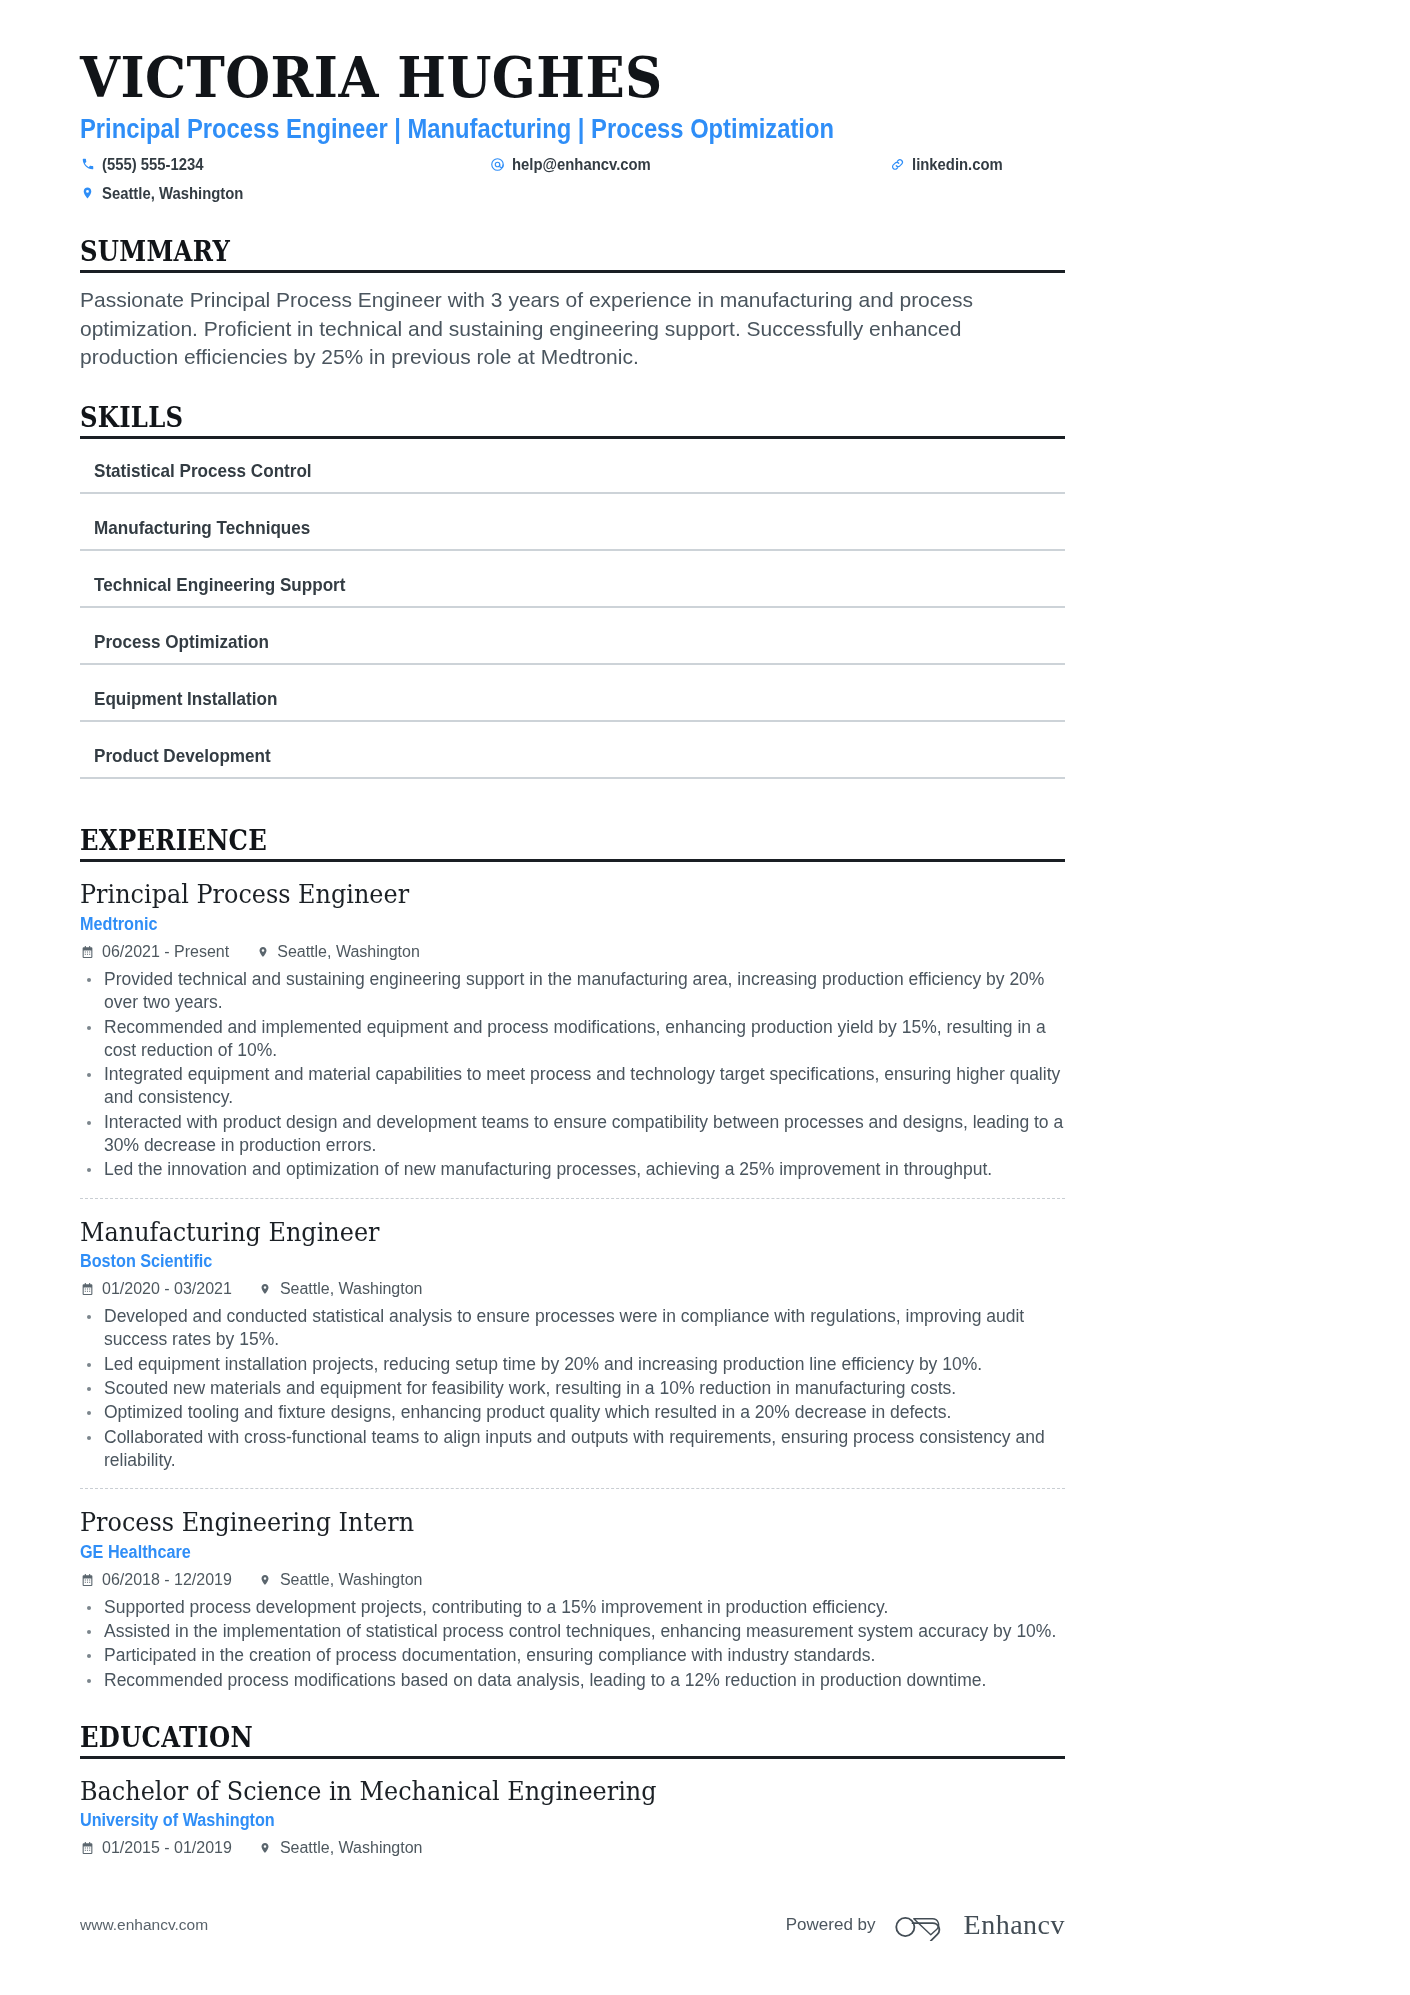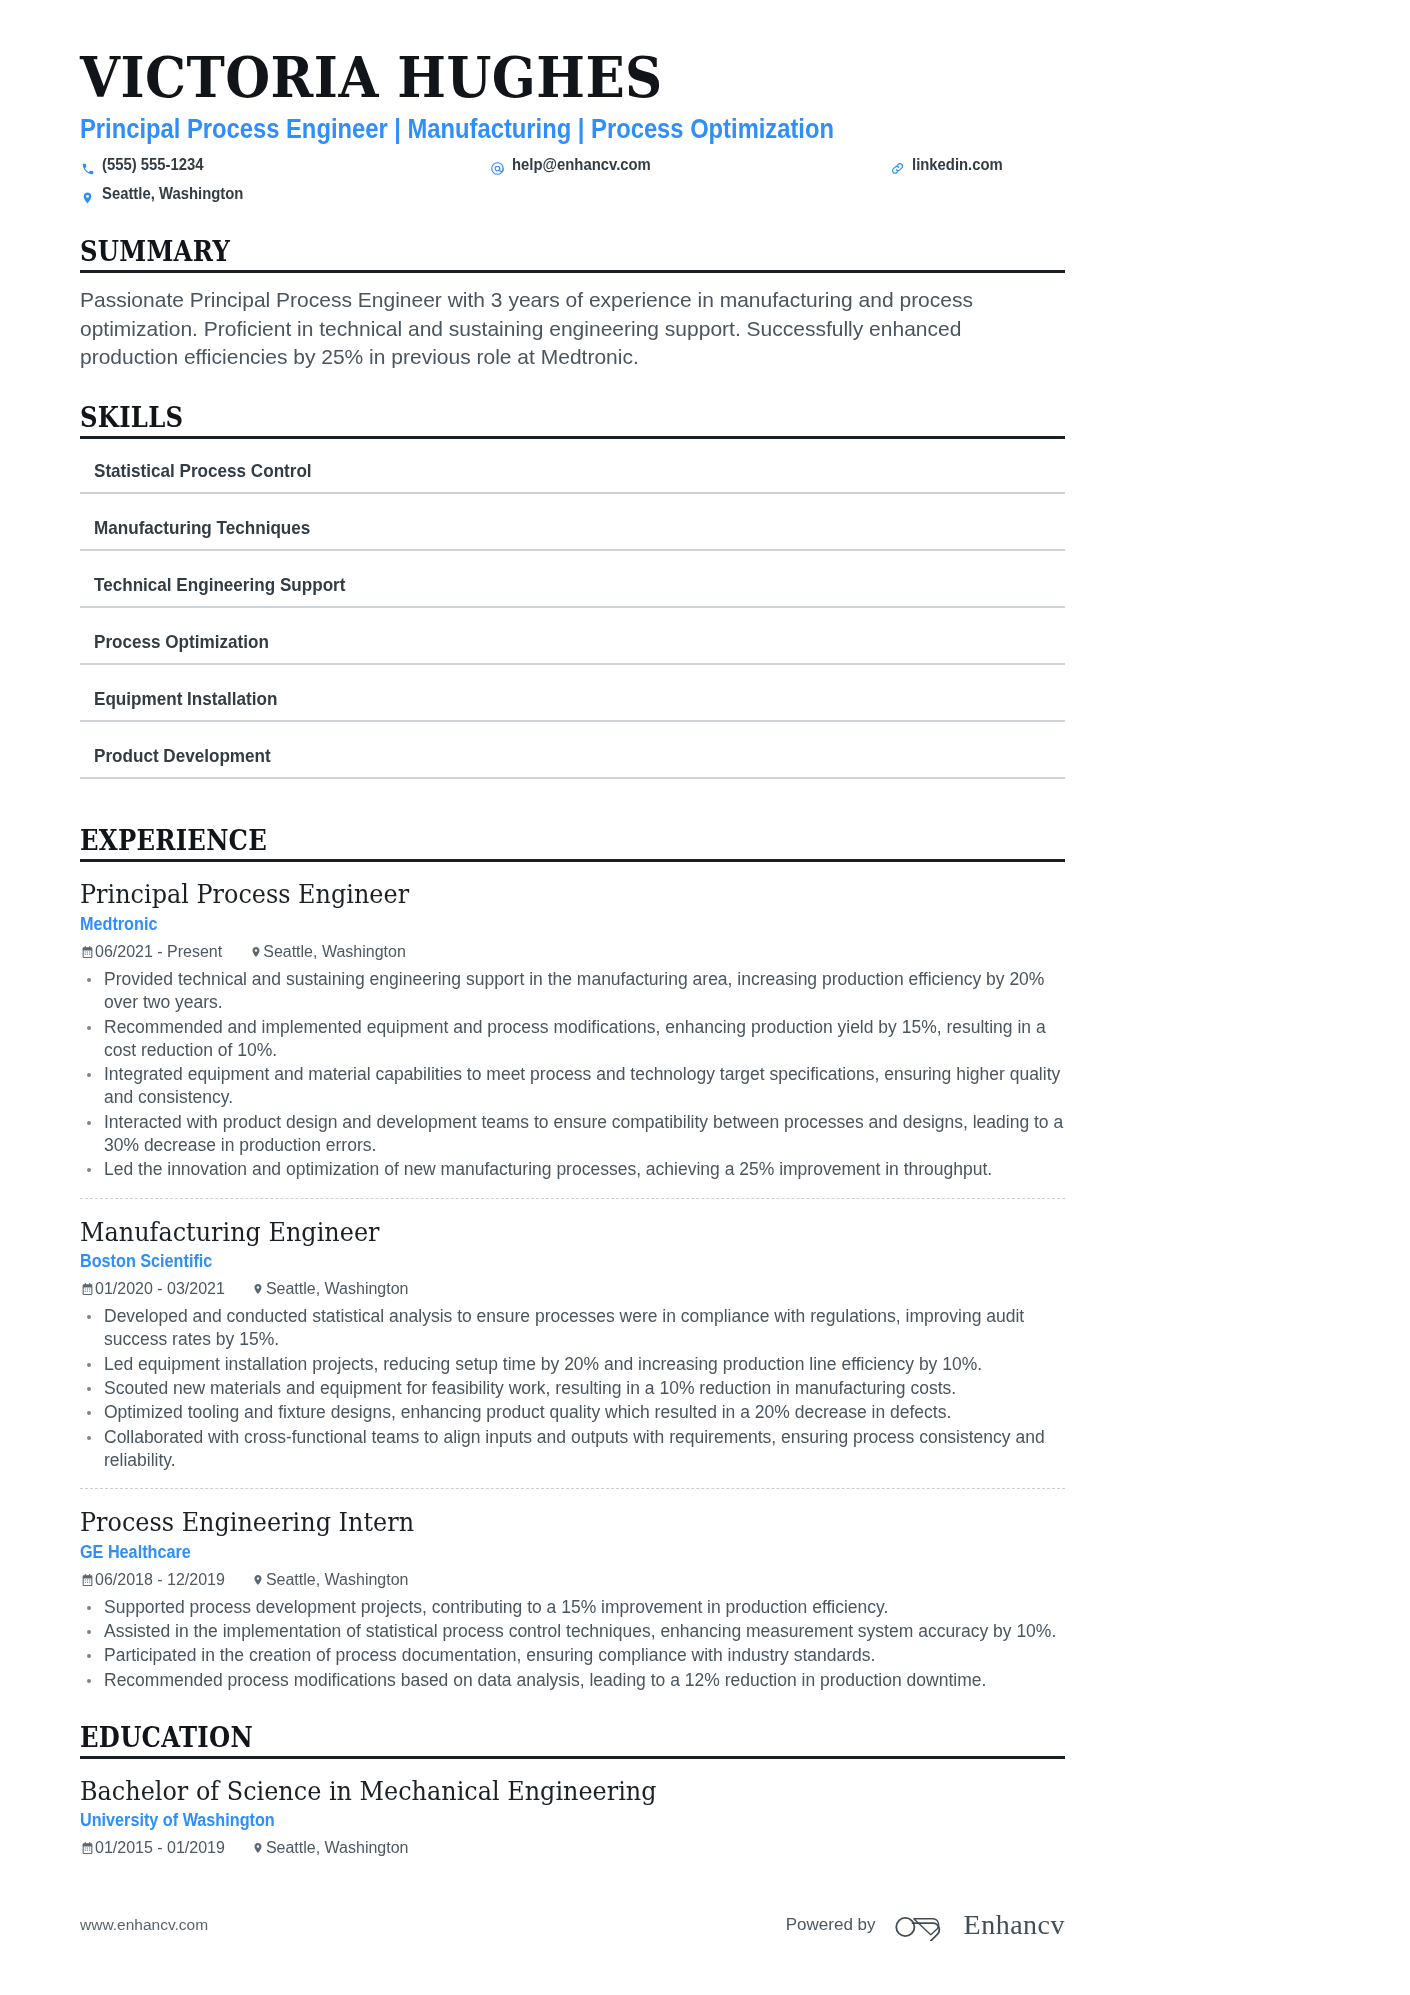--- a/index.html
+++ b/index.html
@@ -53,21 +53,21 @@
 
   .contact-grid {
     margin-top: 8px;
     display: grid;
     grid-template-columns: 410px 400px auto;
     row-gap: 4px;
   }
 
   .contact-item {
     display: flex;
-    align-items: flex-end;
+    align-items: center;
     gap: 7px;
     font-size: 16.5px;
     font-weight: 700;
     color: #333c43;
     line-height: 1.5;
   }
   .contact-item .label {
     transform: scaleX(0.9);
     transform-origin: left center;
     white-space: nowrap;
@@ -172,20 +172,21 @@
     margin-top: 8px;
     display: flex;
     align-items: center;
     gap: 26px;
     font-size: 16px;
     color: #4e585f;
   }
   .meta-item {
     display: flex;
     align-items: center;
+    gap: 7px;
   }
   .meta-item .ico { color: #5b666e; }
 
   .bullets {
     margin-top: 7px;
     list-style: none;
   }
 
   .bullets li {
     position: relative;

